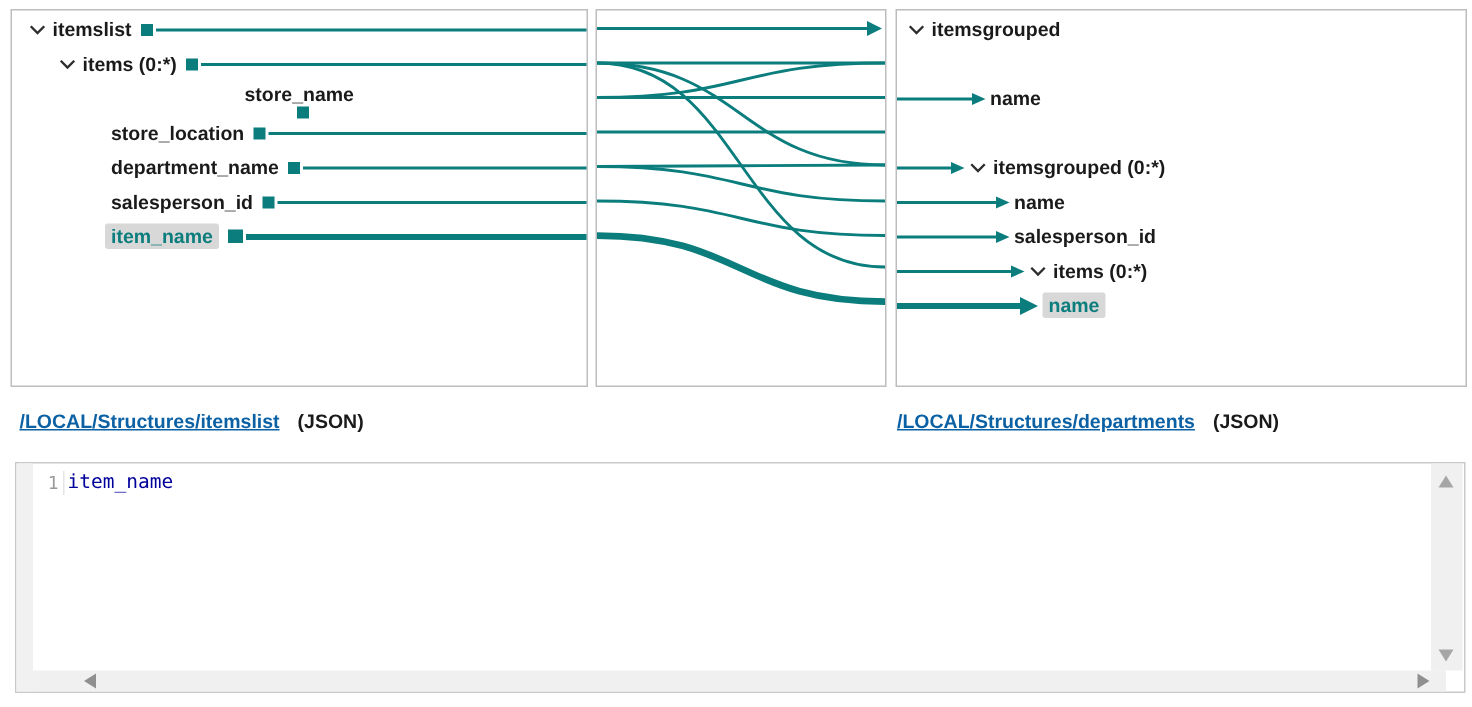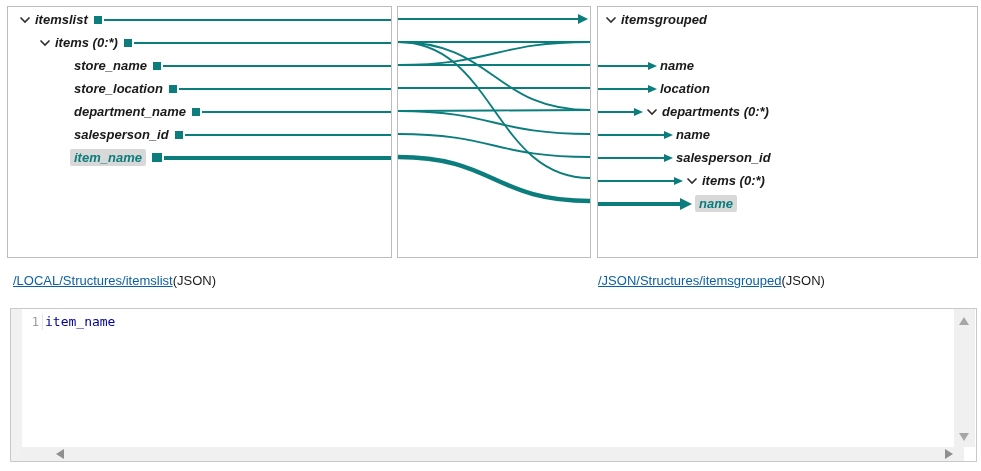--- a/index.html
+++ b/index.html
@@ -4,21 +4,20 @@
 <style>
   * { margin:0; padding:0; box-sizing:border-box; }
   html,body { background:#fff; }
   .canvas {
     position:relative; width:981px; height:471px; background:#fff;
     font-family:"Liberation Sans", sans-serif; overflow:hidden;
   }
   .panel {
     position:absolute; top:6px; height:252px; background:#fff;
     border:1px solid #bdbdbd;
-    font-style:italic;
   }
   #src-panel  { left:7px;   width:385px; }
   #mid-panel  { left:397px; width:194px; }
   #tgt-panel  { left:573px; width:381px;margin-left:24px; }
   #mid-panel svg { display:block; }
 
   .trow {
     position:absolute; left:0; right:0; height:23px;
     display:flex; align-items:center;
   }
@@ -46,21 +45,21 @@
   .awire.bold .ahead {
     border-left:12px solid #0b7d7d;
     border-top:6px solid transparent; border-bottom:6px solid transparent;
   }
   .agap { width:3px; flex:0 0 auto; }
 
   .links-row a {
     font-size:13px; color:#0b61a4; text-decoration:underline; white-space:nowrap;
   }
   .json-tag { font-size:13px; color:#1a1a1a; white-space:nowrap; }
-  .linkbox { position:absolute; top:273px; display:inline-flex; gap:0; align-items:baseline; }
+  .linkbox { position:absolute; top:273px; display:inline-flex; gap:12px; align-items:baseline;font-weight:bold; }
 
   #editor {
     position:absolute; left:10px; top:308px; width:967px; height:154px;
     background:#fff; border:1px solid #c9c9c9;
     font-family:"DejaVu Sans Mono","Liberation Mono",monospace;
   }
   .gutter-strip {
     position:absolute; left:0; top:0; width:11px; height:152px; background:#f1f1f1;
   }
   .lnum {
@@ -104,21 +103,21 @@
         <span style="width:31px;flex:0 0 auto"></span>
         <span class="chev">
           <svg width="12" height="8" viewBox="0 0 12 8">
             <polyline points="1.5,1.5 6,6 10.5,1.5" fill="none" stroke="#2e2e2e" stroke-width="1.6"></polyline>
           </svg>
         </span>
         <span class="tlabel">items (0:*)</span>
         <span class="port"></span>
         <span class="wire"></span>
       </div>
-      <div class="trow" style="top: 47px;">
+      <div class="trow" style="top: 47px; flex-direction: column;">
         <span style="width:66px;flex:0 0 auto"></span>
         <span class="tlabel">store_name</span>
         <span class="port"></span>
         <span class="wire"></span>
       </div>
       <div class="trow" style="top: 93px;">
         <span style="width:66px;flex:0 0 auto"></span>
         <span class="tlabel">department_name</span>
         <span class="port"></span>
         <span class="wire"></span>
@@ -171,40 +170,32 @@
         <span class="tlabel">itemsgrouped</span>
       </div>
       <div class="trow" style="top: 47px;">
         <span class="awire">
           <span class="aline" style="width:50px"></span>
           <span class="ahead"></span>
         </span>
         <span class="agap"></span>
         <span class="tlabel">name</span>
       </div>
-      <div class="trow" style="top: 70px;">
-        <span class="awire">
-          <span class="aline" style="width:50px"></span>
-          <span class="ahead"></span>
-        </span>
-        <span class="agap"></span>
-        <span class="tlabel">location</span>
-      </div>
       <div class="trow" style="top: 93px;">
         <span class="awire">
           <span class="aline" style="width:36px"></span>
           <span class="ahead"></span>
         </span>
         <span class="agap"></span>
         <span class="chev">
           <svg width="12" height="8" viewBox="0 0 12 8">
             <polyline points="1.5,1.5 6,6 10.5,1.5" fill="none" stroke="#2e2e2e" stroke-width="1.6"></polyline>
           </svg>
         </span>
-        <span class="tlabel">departments (0:*)</span>
+        <span class="tlabel">itemsgrouped (0:*)</span>
       </div>
       <div class="trow" style="top: 116px;">
         <span class="awire">
           <span class="aline" style="width:66px"></span>
           <span class="ahead"></span>
         </span>
         <span class="agap"></span>
         <span class="tlabel">name</span>
       </div>
       <div class="trow" style="top: 139px;">
@@ -237,21 +228,21 @@
         <span class="tlabel sel">name</span>
       </div>
     </div>
 
   <div class="links-row">
     <span class="linkbox" style="left:13px;">
       <a href="#">/LOCAL/Structures/itemslist</a>
       <span class="json-tag">(JSON)</span>
     </span>
     <span class="linkbox" style="left:598px;">
-      <a href="#">/JSON/Structures/itemsgrouped</a>
+      <a href="#">/LOCAL/Structures/departments</a>
       <span class="json-tag">(JSON)</span>
     </span>
   </div>
 
   <div id="editor">
     <div class="gutter-strip"></div>
     <div class="lnum">1</div>
     <div class="codeline">item_name</div>
     <div class="vscroll">
       <span class="tri up"></span>

